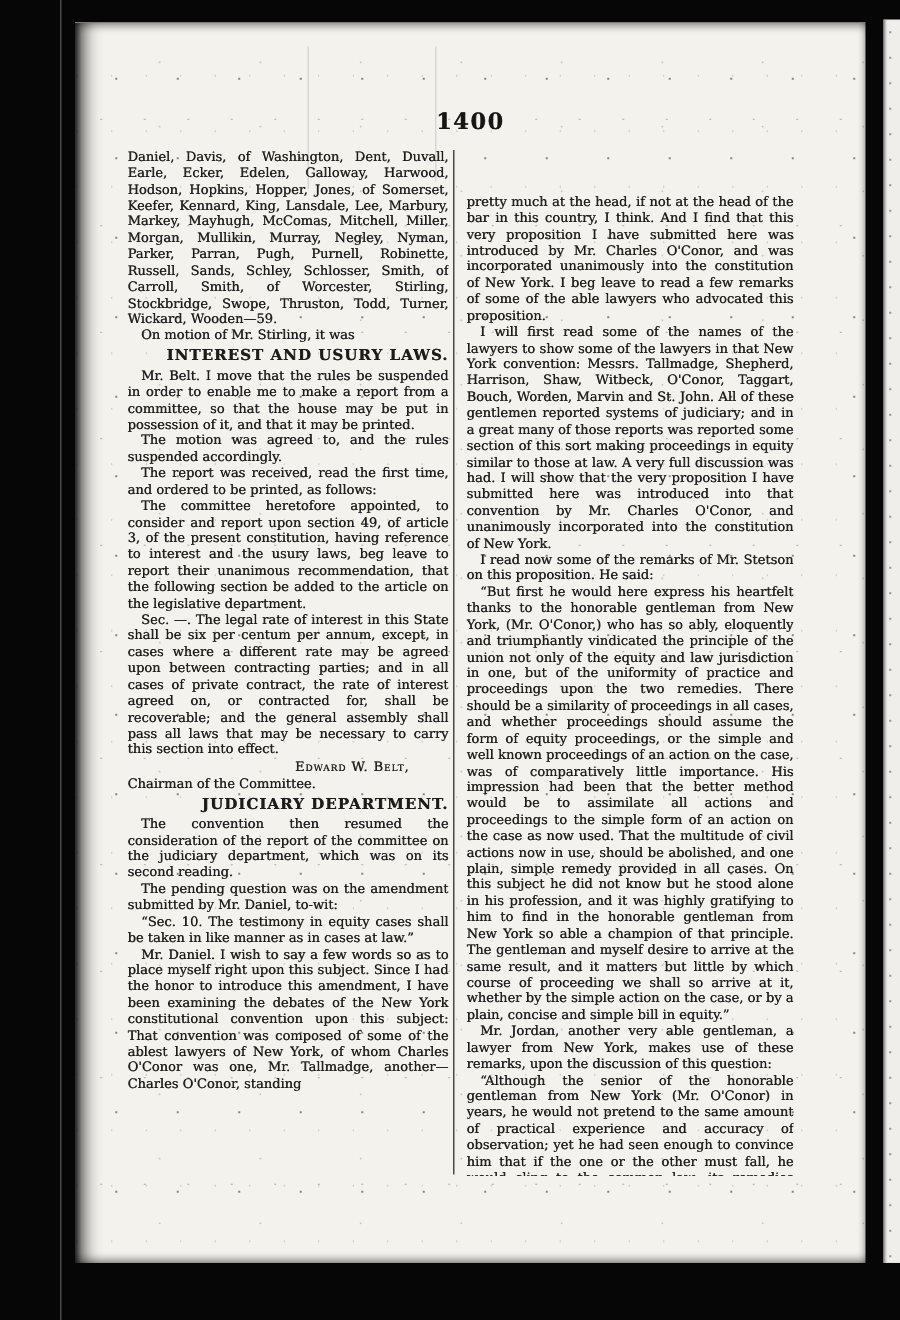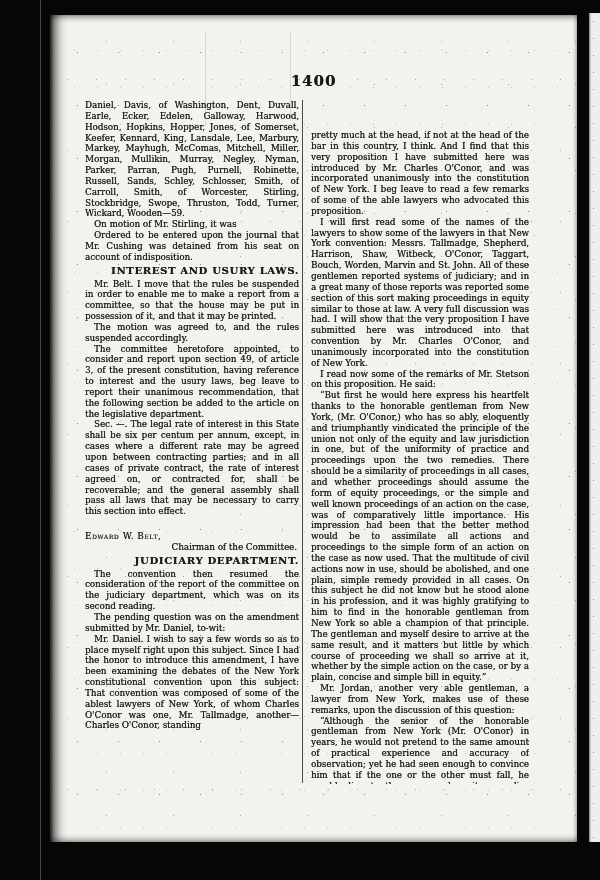--- a/index.html
+++ b/index.html
@@ -67,52 +67,53 @@
     width:1px;background:#494949;margin-left:3px;margin-right:8px;
     height:683px;
   }
   .col p{margin:0;text-indent:9px;}
   .col p.cont{text-indent:0;}
   .heading{
     text-align:right;font-weight:bold;font-size:10px;
     letter-spacing:0.7px;margin:3px 0 2px 0;text-indent:0;
   }
   .sig-name{
-    padding-right:26px;font-variant:small-caps;
-    letter-spacing:0.6px;margin-top:14px;
+    text-align:right;padding-right:26px;font-variant:small-caps;
+    letter-spacing:0.6px;margin-top:1px;
   }
-  .sig-title{text-align:right;padding-right:2px;margin-bottom:1px;}
+  .sig-title{padding-right:2px;margin-bottom:1px;}
 </style>
 </head>
 <body>
 
 <div class="scan">
   <div class="gutter-hairline"></div>
 
   <div class="page">
     <div class="scratch s1"></div>
     <div class="scratch s2"></div>
 
     <div class="page-number">1400</div>
 
     <div class="columns">
       <div class="col left">
         <p class="cont">Daniel, Davis, of Washington, Dent, Duvall, Earle, Ecker, Edelen, Galloway, Harwood, Hodson, Hopkins, Hopper, Jones, of Somerset, Keefer, Kennard, King, Lansdale, Lee, Marbury, Markey, Mayhugh, McComas, Mitchell, Miller, Morgan, Mullikin, Murray, Negley, Nyman, Parker, Parran, Pugh, Purnell, Robinette, Russell, Sands, Schley, Schlosser, Smith, of Carroll, Smith, of Worcester, Stirling, Stockbridge, Swope, Thruston, Todd, Turner, Wickard, Wooden—59.</p>
         <p>On motion of Mr. Stirling, it was</p>
-        <p>Ordered to be entered upon the journal that Mr. Cushing was detained from his seat on account of indisposition.</p>
         <div class="heading">INTEREST AND USURY LAWS.</div>
         <p>Mr. Belt. I move that the rules be suspended in order to enable me to make a report from a committee, so that the house may be put in possession of it, and that it may be printed.</p>
         <p>The motion was agreed to, and the rules suspended accordingly.</p>
+        <p>The report was received, read the first time, and ordered to be printed, as follows:</p>
         <p>The committee heretofore appointed, to consider and report upon section 49, of article 3, of the present constitution, having reference to interest and the usury laws, beg leave to report their unanimous recommendation, that the following section be added to the article on the legislative department.</p>
         <p>Sec. —. The legal rate of interest in this State shall be six per centum per annum, except, in cases where a different rate may be agreed upon between contracting parties; and in all cases of private contract, the rate of interest agreed on, or contracted for, shall be recoverable; and the general assembly shall pass all laws that may be necessary to carry this section into effect.</p>
         <div class="sig-name">Edward W. Belt,</div>
         <div class="sig-title">Chairman of the Committee.</div>
         <div class="heading">JUDICIARY DEPARTMENT.</div>
         <p>The convention then resumed the consideration of the report of the committee on the judiciary department, which was on its second reading.</p>
         <p>The pending question was on the amendment submitted by Mr. Daniel, to-wit:</p>
+        <p>“Sec. 10. The testimony in equity cases shall be taken in like manner as in cases at law.”</p>
         <p>Mr. Daniel. I wish to say a few words so as to place myself right upon this subject. Since I had the honor to introduce this amendment, I have been examining the debates of the New York constitutional convention upon this subject: That convention was composed of some of the ablest lawyers of New York, of whom Charles O'Conor was one, Mr. Tallmadge, another—Charles O'Conor, standing</p>
       </div>
 
       <div class="divider"></div>
 
       <div class="col right">
         <p class="cont">pretty much at the head, if not at the head of the bar in this country, I think. And I find that this very proposition I have submitted here was introduced by Mr. Charles O'Conor, and was incorporated unanimously into the constitution of New York. I beg leave to read a few remarks of some of the able lawyers who advocated this proposition.</p>
         <p>I will first read some of the names of the lawyers to show some of the lawyers in that New York convention: Messrs. Tallmadge, Shepherd, Harrison, Shaw, Witbeck, O'Conor, Taggart, Bouch, Worden, Marvin and St. John. All of these gentlemen reported systems of judiciary; and in a great many of those reports was reported some section of this sort making proceedings in equity similar to those at law. A very full discussion was had. I will show that the very proposition I have submitted here was introduced into that convention by Mr. Charles O'Conor, and unanimously incorporated into the constitution of New York.</p>
         <p>I read now some of the remarks of Mr. Stetson on this proposition. He said:</p>
         <p>“But first he would here express his heartfelt thanks to the honorable gentleman from New York, (Mr. O'Conor,) who has so ably, eloquently and triumphantly vindicated the principle of the union not only of the equity and law jurisdiction in one, but of the uniformity of practice and proceedings upon the two remedies. There should be a similarity of proceedings in all cases, and whether proceedings should assume the form of equity proceedings, or the simple and well known proceedings of an action on the case, was of comparatively little importance. His impression had been that the better method would be to assimilate all actions and proceedings to the simple form of an action on the case as now used. That the multitude of civil actions now in use, should be abolished, and one plain, simple remedy provided in all cases. On this subject he did not know but he stood alone in his profession, and it was highly gratifying to him to find in the honorable gentleman from New York so able a champion of that principle. The gentleman and myself desire to arrive at the same result, and it matters but little by which course of proceeding we shall so arrive at it, whether by the simple action on the case, or by a plain, concise and simple bill in equity.”</p>

